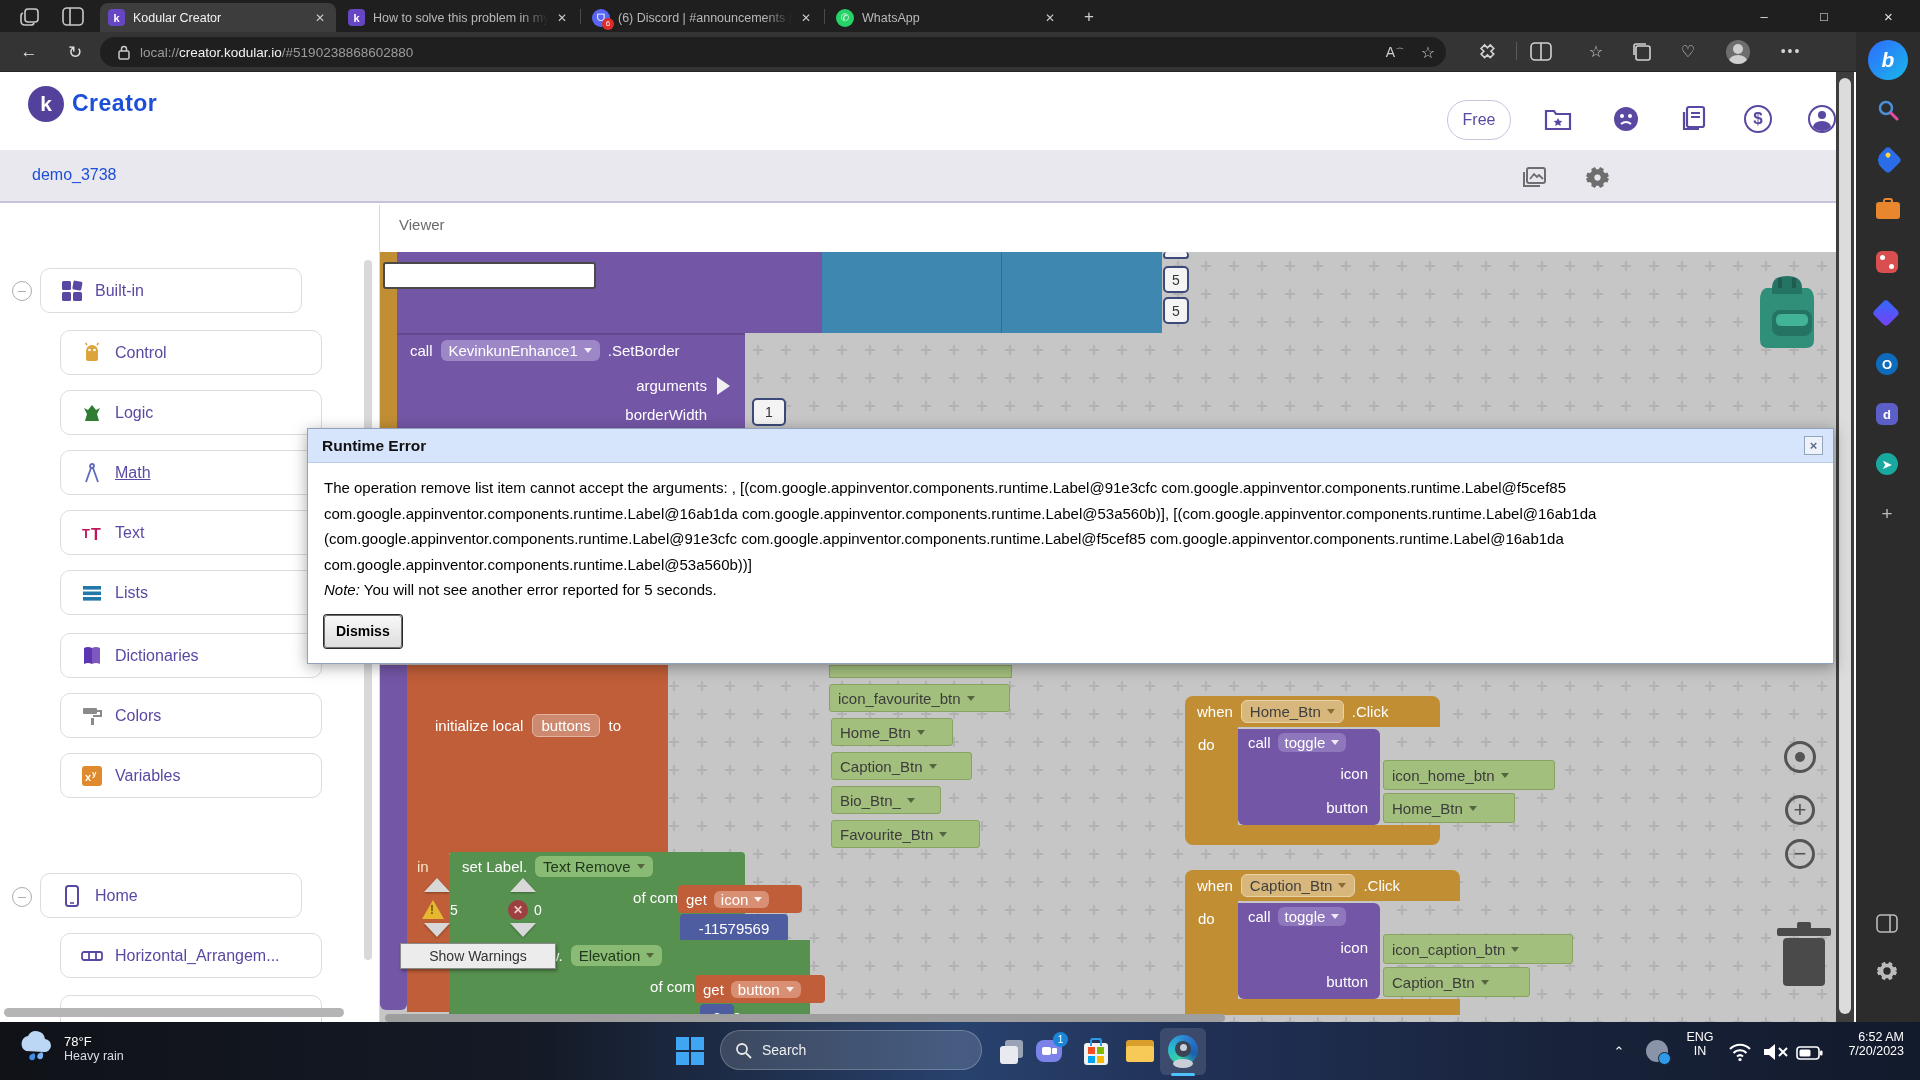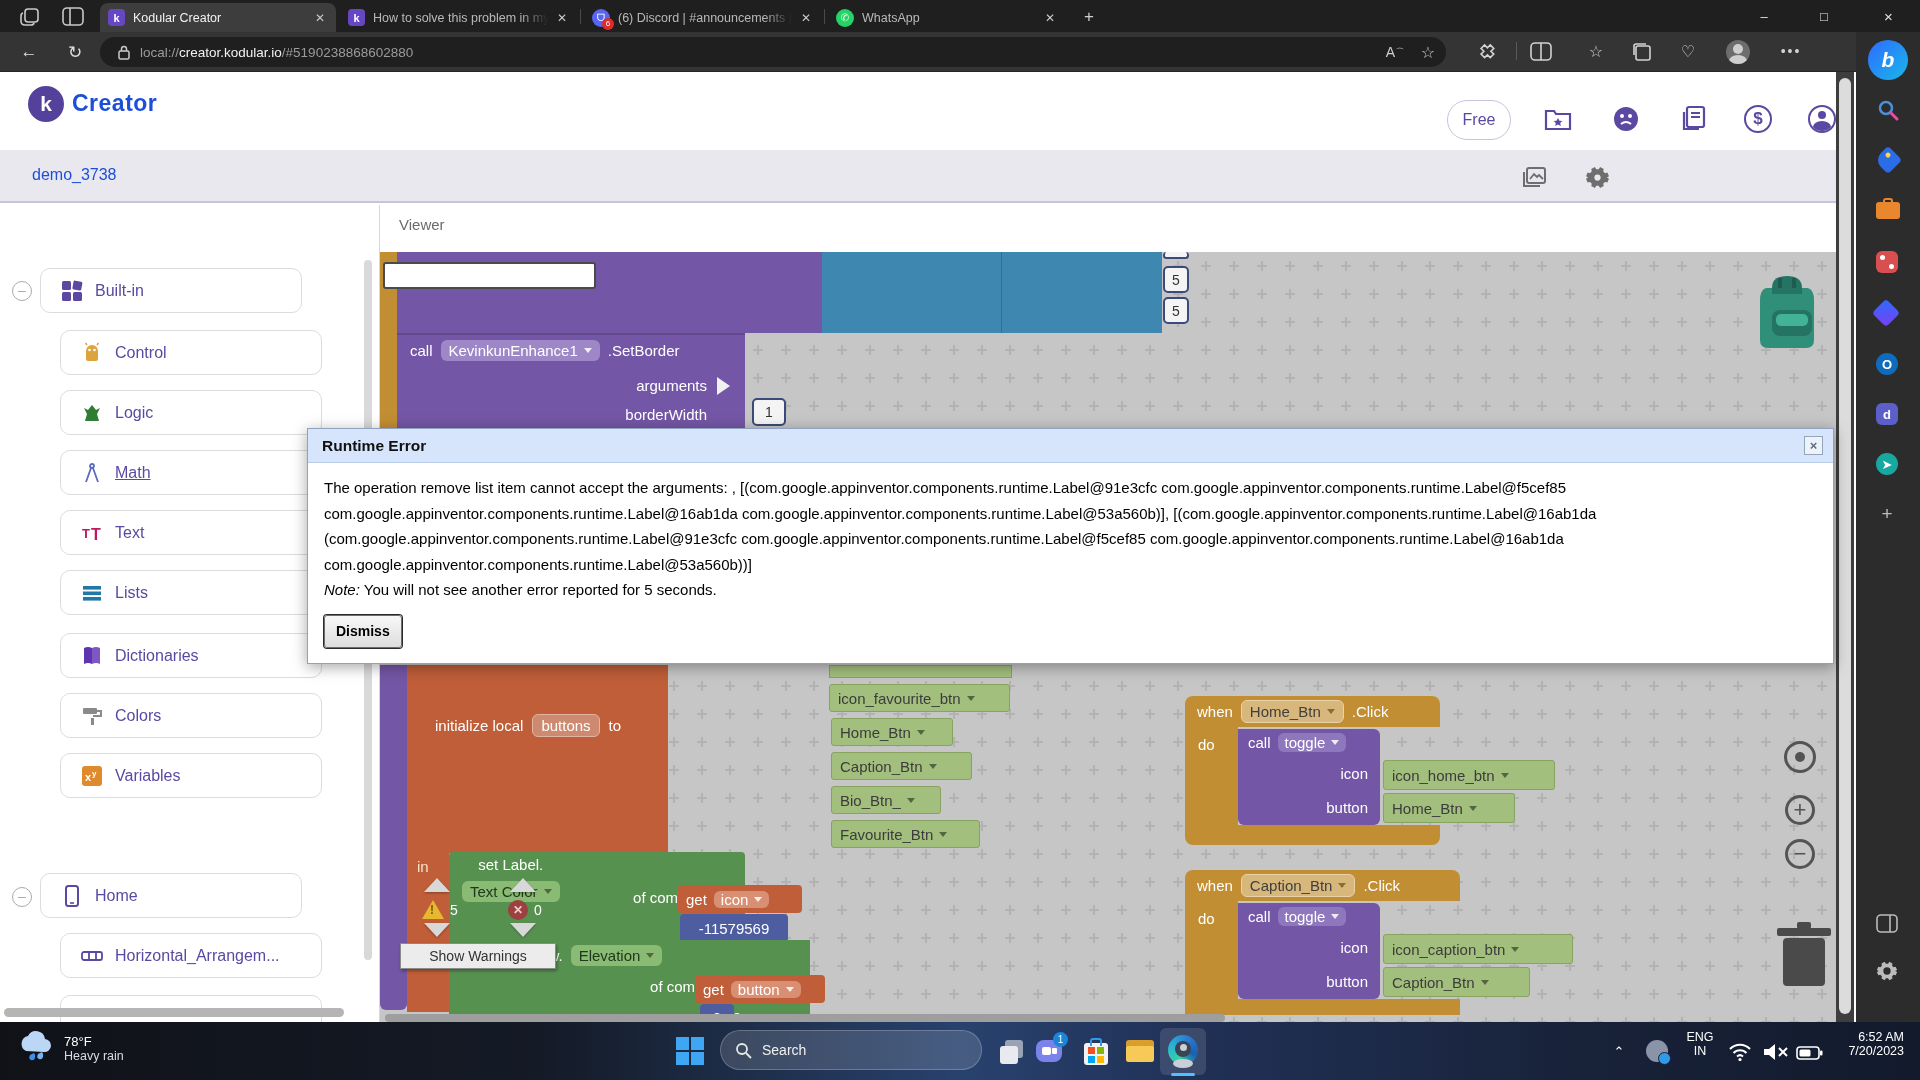--- a/index.html
+++ b/index.html
@@ -418,24 +418,24 @@
         <span class="dd ddk"></span>
       </div>
     <div class="blk lgreen" style="left:451px;top:568px;width:149px;height:28px;">
         <span>Favourite_Btn</span>
         <span class="dd ddk"></span>
       </div>
 
     <span class="wtxt" style="position:absolute;left:37px;top:606px;color:#f4e3c8;">in</span>
 
     <div class="blk green" style="left:69px;top:600px;width:296px;height:88px;border-radius:4px 4px 0 0;">
-      <div class="flex" style="position:absolute;left:13px;top:4px;gap:8px;flex-direction:column;">
+      <div class="flex" style="position:absolute;left:13px;top:4px;gap:8px;">
         <span class="wtxt">set Label.</span>
         <span class="pill" style="background:#8abb74;color:#20381b;">
-            <span>Text Color</span>
+            <span>Text Remove</span>
             <span class="dd ddk"></span>
           </span>
       </div>
       <div class="rlabel" style="left:95px;top:37px;width:180px;">of component</div>
       <div class="rlabel" style="left:190px;top:66px;width:85px;">to</div>
     </div>
     <div class="blk rust flex" style="left:298px;top:633px;width:124px;height:28px;border-radius:4px;padding:0 8px;gap:7px;">
       <span class="wtxt">get</span>
       <span class="pill" style="background:#d98f73;color:#fff;padding:0 7px;">
           <span>icon</span>

